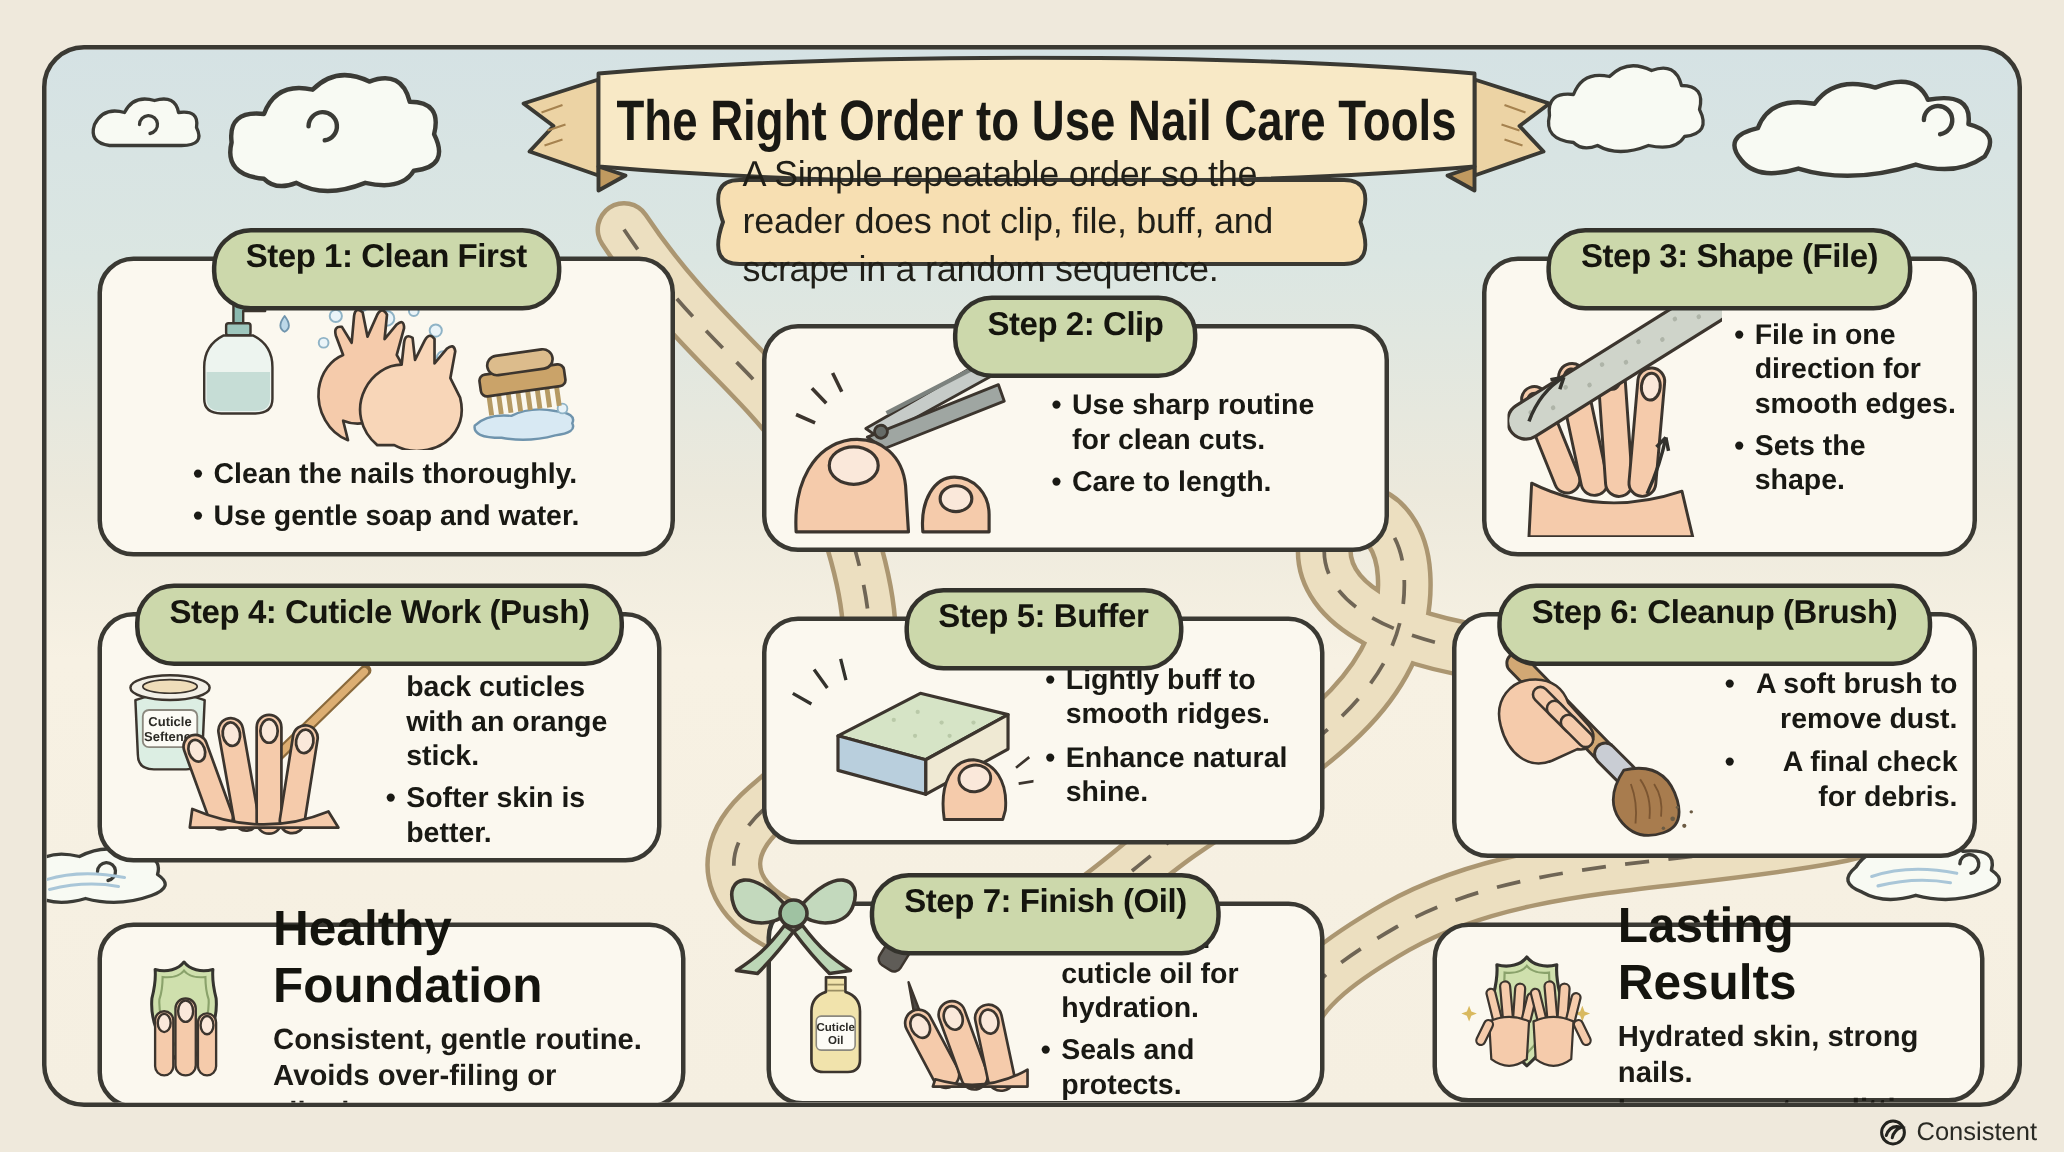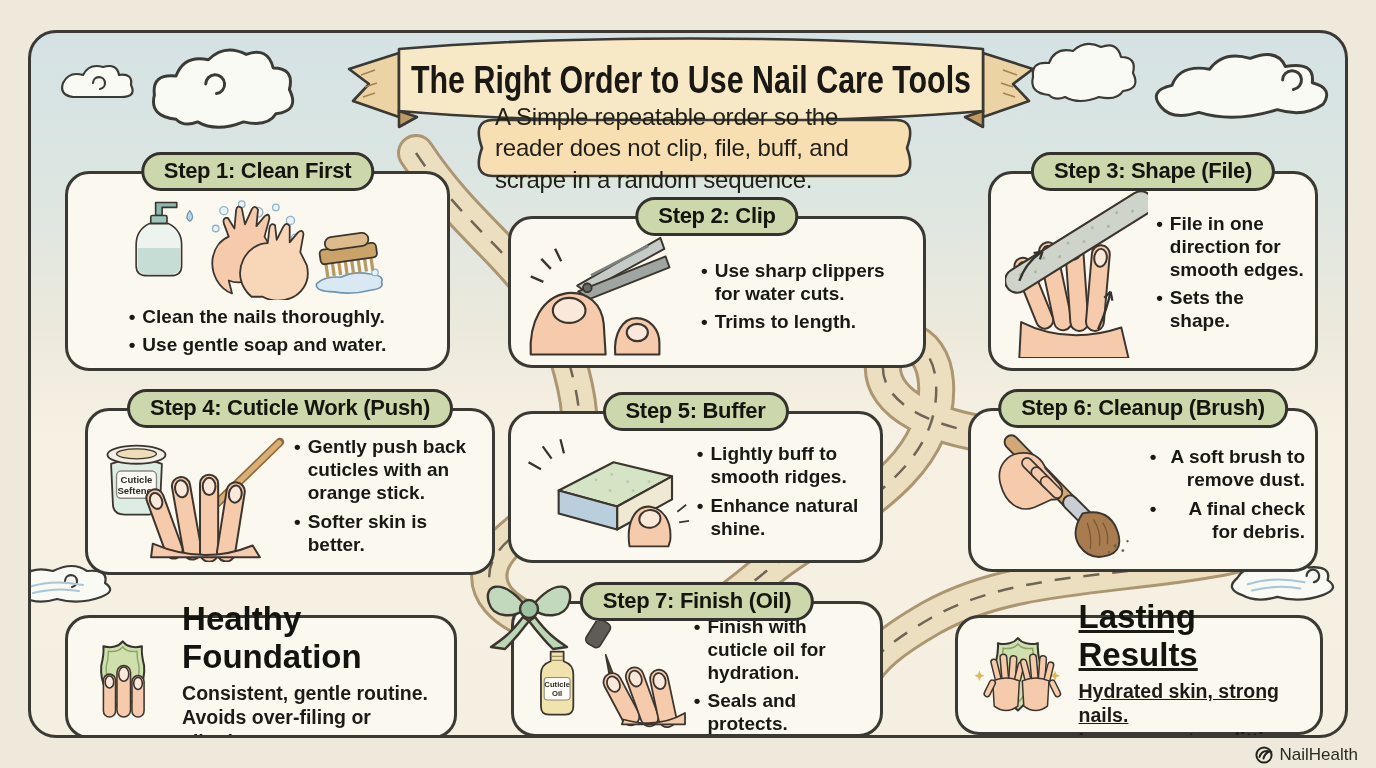--- a/index.html
+++ b/index.html
@@ -11,21 +11,21 @@
   .decor{position:absolute;left:0;top:0;z-index:0;}
   .banner{position:absolute;left:310px;top:4px;z-index:3;}
   .subtitle-wrap{position:absolute;left:440px;top:82px;width:447px;height:66px;z-index:3;}
   .subtitle-wrap svg{position:absolute;left:0;top:0;}
   .subtitle-text{position:absolute;inset:0;display:flex;align-items:center;justify-content:center;
        font-size:24px;font-weight:normal;line-height:1.32;letter-spacing:-0.2px;
        padding:0 24px;color:#201f18;}
   .card{position:absolute;background:#fbf8ef;border:3px solid #3a3933;border-radius:24px;
        box-sizing:border-box;z-index:2;}
   .pill{position:absolute;top:-22px;left:50%;transform:translateX(-50%);background:#ccd8ab;
-       border:3px solid #33322c;border-radius:26px;padding:3px 20px 4px;font-size:22px;
+       border:3px solid #33322c;border-radius:26px;padding:3px 20px 20px;font-size:22px;
        font-weight:bold;white-space:nowrap;color:#15150e;z-index:3;letter-spacing:-0.3px;}
   .row{display:flex;align-items:center;height:100%;padding:16px 10px 8px 14px;box-sizing:border-box;}
   .col{display:flex;flex-direction:column;align-items:center;height:100%;padding-top:22px;box-sizing:border-box;}
   .bullets{list-style:none;margin:0;padding:0;font-weight:700;font-size:19px;line-height:1.22;color:#191914;}
   .bullets li{display:flex;gap:7px;margin:5px 0;align-items:flex-start;}
   .dt{flex:0 0 auto;}
   .sum-body{display:flex;align-items:center;gap:18px;height:100%;padding:8px 14px;box-sizing:border-box;}
   .sum-title{font-size:33px;font-weight:bold;margin:0 0 5px;color:#14140e;}
   .sum-line{font-size:19.5px;font-weight:700;line-height:1.26;}
   .bow{position:absolute;left:450px;top:534px;z-index:4;}
@@ -158,25 +158,25 @@
         <g stroke="#3c352e" stroke-width="2.2" stroke-linejoin="round">
           <path d="M6,122 C4,88 18,62 44,58 C66,56 80,70 82,90 L84,122 Z" fill="#f5cbab"></path>
           <ellipse cx="46" cy="76" rx="17" ry="13" fill="#fae8da"></ellipse>
           <path d="M94,122 C92,100 102,84 116,84 C130,84 140,96 140,110 L140,122 Z" fill="#f5cbab"></path>
           <ellipse cx="117" cy="99" rx="11" ry="9" fill="#fae8da"></ellipse>
         </g>
       </svg>
       <ul class="bullets" style="width:196px;">
         <li>
             <span class="dt">•</span>
-            <span>Use sharp clippers for water cuts.</span>
-          </li>
-        <li>
-            <span class="dt">•</span>
-            <span>Trims to length.</span>
+            <span>Use sharp routine for clean cuts.</span>
+          </li>
+        <li>
+            <span class="dt">•</span>
+            <span>Care to length.</span>
           </li>
       </ul>
     </div>
   </section>
 
   <section class="card" style="left:957px;top:138px;width:330px;height:200px;">
     <div class="pill"><span>Step 3: Shape (File)</span></div>
     <div class="row" style="gap:8px;padding-top:10px;">
       <svg width="150" height="172" viewBox="0 0 160 192">
         <g stroke="#3c352e" stroke-width="2.2" stroke-linejoin="round">
@@ -226,21 +226,21 @@
             <span>File in one direction for smooth edges.</span>
           </li>
         <li>
             <span class="dt">•</span>
             <span>Sets the shape.</span>
           </li>
       </ul>
     </div>
   </section>
 
-  <section class="card" style="left:34px;top:375px;width:410px;height:167px;margin-left:20px;">
+  <section class="card" style="left:34px;top:375px;width:376px;height:167px;">
     <div class="pill"><span>Step 4: Cuticle Work (Push)</span></div>
     <div class="row" style="gap:6px;">
       <svg width="198" height="132" viewBox="0 0 205 135">
         <g stroke="#3c352e" stroke-width="2" stroke-linejoin="round">
           <path d="M10,32 l2,44 q0,12 13,12 h26 q13,0 13,-12 l2,-44 q-28,-10 -56,0 z" fill="#dceee3"></path>
           <ellipse cx="38" cy="22" rx="32" ry="10" fill="#f2efe6"></ellipse>
           <ellipse cx="38" cy="21" rx="22" ry="5.5" fill="#efddba" stroke-width="1.4"></ellipse>
           <rect x="16" y="40" width="44" height="30" rx="5" fill="#fcfbf5" stroke="#8b887e" stroke-width="1.5"></rect>
           <text x="38" y="53" text-anchor="middle" font-size="10.5" font-weight="bold" fill="#2c2b26" stroke="none">Cuticle</text>
           <text x="38" y="65" text-anchor="middle" font-size="10.5" font-weight="bold" fill="#2c2b26" stroke="none">Seftener</text>
@@ -443,21 +443,21 @@
       </svg>
       <div>
         <h2 class="sum-title">Healthy Foundation</h2>
         <div class="sum-line">Consistent, gentle routine.</div>
         <div class="sum-line">Avoids over-filing or clipping.</div>
       </div>
     </div>
   </section>
 
   <section class="card" style="left:924px;top:582px;width:368px;height:120px;">
-    <div class="sum-body" style="gap:14px;text-decoration:underline;">
+    <div class="sum-body" style="gap:14px;">
       <svg width="104" height="100" viewBox="0 0 125 112">
         <path d="M62,6 C67,13 78,16 89,13 C88,24 90,32 92,40 C94,64 82,86 62,104 C42,86 30,64 32,40 C34,32 36,24 35,13 C46,16 57,13 62,6 Z" fill="#cfe0ad" stroke="#35342f" stroke-width="2.8" stroke-linejoin="round"></path>
         <path d="M62,14 C66,19 74,21 82,20 C82,29 83,35 85,41 C86,60 77,78 62,93 C47,78 38,60 39,41 C41,35 42,29 42,20 C50,21 58,19 62,14 Z" fill="none" stroke="#8aa26b" stroke-width="2"></path>
         <g fill="#d9b95e">
           <path d="M10,50 l2,5 5,2 -5,2 -2,5 -2,-5 -5,-2 5,-2 z"></path>
           <path d="M112,50 l2,5 5,2 -5,2 -2,5 -2,-5 -5,-2 5,-2 z"></path>
         </g>
         <g stroke="#3c352e" stroke-width="2" stroke-linejoin="round">
           <g transform="rotate(-14 35 60)">
               <rect x="31" y="34" width="8" height="32" rx="4" fill="#f5cbab"></rect>
@@ -503,14 +503,14 @@
     </div>
   </section>
 
 </div>
 
 <div class="footer-brand">
   <svg width="20" height="20" viewBox="-10 -10 20 20">
     <circle r="7.6" fill="none" stroke="#23231f" stroke-width="2"></circle>
     <path d="M-4.5,2 Q-2,-5.5 5.5,-3.5 Q0.5,-1.5 -0.5,3.5" fill="none" stroke="#23231f" stroke-width="2" stroke-linecap="round"></path>
   </svg>
-  <span>NailHealth</span>
+  <span>Consistent</span>
 </div>
 
 </body></html>

